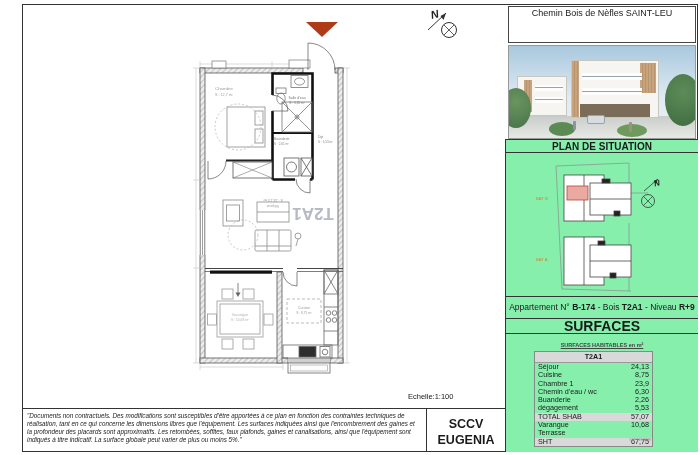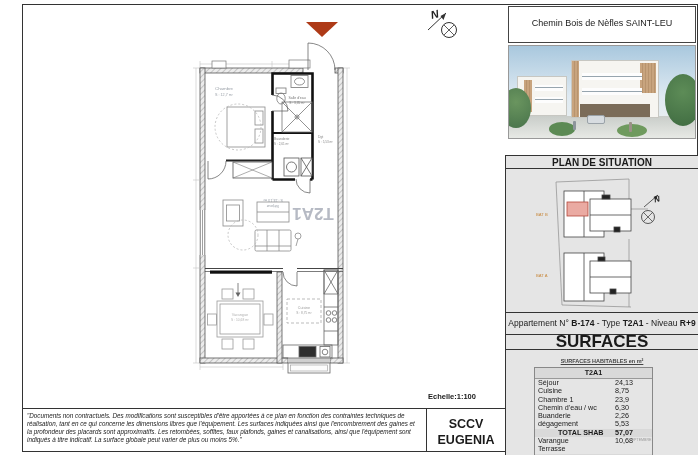--- a/index.html
+++ b/index.html
@@ -2,46 +2,46 @@
 <html><head>
 <meta charset="utf-8">
 <style>
   html,body{margin:0;padding:0;background:#fff;}
   body{width:700px;height:455px;position:relative;font-family:"Liberation Sans",sans-serif;color:#1a1a1a;overflow:hidden;}
   .abs{position:absolute;box-sizing:border-box;}
   .page-frame{left:22px;top:4px;width:676px;height:448px;border:1px solid #333;}
   
   .hdr-box{left:508px;top:6px;width:188px;height:37px;border:1px solid #444;text-align:center;}
   .hdr-title{font-size:19px;letter-spacing:.5px;margin-top:3px;}
-  .hdr-sub{font-size:9px;margin-top:11px;text-align:center;}
+  .hdr-sub{font-size:9px;margin-top:1px;text-align:center;}
   .photo-box{left:508px;top:45px;width:188px;height:94px;border:1px solid #999;overflow:hidden;background:linear-gradient(#a9c8de,#dfeaf2 55%,#eef1ef);}
   .bld{position:absolute;background:#f6f5f1;border:1px solid #c7c7c2;}
   .wood{position:absolute;background:repeating-linear-gradient(90deg,#c8a47e 0 2px,#b8946e 2px 3px);}
   .rail{position:absolute;background:repeating-linear-gradient(0deg,#fdfdfd 0 3px,#97a5ae 3px 4px);}
   .veg{position:absolute;border-radius:50%;}
   .ground{position:absolute;left:0;bottom:0;width:100%;height:22px;background:linear-gradient(#c9cdc9,#e7e9e5);}
-  .sec{left:505px;width:193px;border:1px solid #333;border-right:none;background:#e5e5e5;margin-top:16px;}
+  .sec{left:505px;width:193px;border:1px solid #333;border-right:none;background:#86efac;}
   .bar{font-weight:bold;text-align:center;}
   .sit-area{top:153px;height:143px;border-top:none;border-bottom:none;}
   .apt-line{top:296px;height:23px;font-size:8.5px;text-align:center;line-height:21px;white-space:nowrap;}
-  .surf-bar{top:319px;height:15px;font-size:17px;line-height:14px;border-top:none;}
+  .surf-bar{top:319px;height:15px;font-size:14px;line-height:14px;border-top:none;}
   .tbl-area{top:334px;height:118px;border-top:none;border-bottom:none;}
   .tbl-sub{position:absolute;left:16px;top:8px;width:160px;text-align:center;font-size:5.5px;color:#444;text-decoration:underline;font-weight:bold;}
   .s-table{position:absolute;left:28px;top:17px;width:117px;border:1px solid #888;font-size:7.2px;}
   .s-row{display:flex;height:8.3px;line-height:8.3px;}
   .s-row .lab{flex:1;padding-left:3px;white-space:nowrap;}
-  .s-row .val{width:34px;padding-right:3px;}
+  .s-row .val{width:34px;text-align:right;padding-right:3px;}
   .s-head{height:10px;line-height:10px;background:#d9d9d9;font-weight:bold;text-align:center;border-bottom:1px solid #999;}
-  .shade{background:#d9d9d9;font-weight:bold;padding-left:20px;}
+  .shade{background:#d9d9d9;font-weight:normal;}
   .stamp{left:628px;top:437px;font-size:4px;color:#999;transform:scale(.9);}
   
   .disc-box{left:22px;top:408px;width:405px;height:44px;border-top:1px solid #333;border-right:1px solid #333;padding:3px 8px 0 5px;}
   .disc-text{font-size:6.3px;font-style:italic;line-height:1.28;color:#222;}
   .sccv-box{left:427px;top:408px;width:78px;height:44px;border-top:1px solid #333;text-align:center;font-weight:bold;font-size:12.5px;line-height:1.3;padding-top:7px;}
-  .echelle{left:408px;top:392px;width:88px;text-align:center;font-weight:bold;font-size:7.5px;}
+  .echelle{left:408px;top:392px;width:88px;text-align:left;font-weight:normal;font-size:7.5px;}
   
   .red-tri{left:306px;top:22px;width:0;height:0;border-left:16px solid transparent;border-right:16px solid transparent;border-top:15px solid #ae3a17;}
   svg text{font-family:"Liberation Sans",sans-serif;}
 </style>
 </head>
 <body>
 
 <div class="abs page-frame"></div>
 
 <div class="abs red-tri"></div>
@@ -304,21 +304,21 @@
       <circle cx="142" cy="48" r="6.5" fill="none" stroke="#333" stroke-width=".8"></circle>
       <line x1="137.4" y1="43.4" x2="146.6" y2="52.6" stroke="#333" stroke-width=".7"></line>
       <line x1="146.6" y1="43.4" x2="137.4" y2="52.6" stroke="#333" stroke-width=".7"></line>
     </g>
   </svg>
 </div>
 
 <div class="abs sec apt-line">
   <span>Appartement N°</span>
   <b>B-174</b>
-  <span>- Type</span>
+  <span>- Bois</span>
   <b>T2A1</b>
   <span>- Niveau</span>
   <b>R+9</b>
 </div>
 
 <div class="abs sec bar surf-bar">SURFACES</div>
 
 <div class="abs sec tbl-area">
   <div class="tbl-sub">SURFACES HABITABLES en m²</div>
   <div class="s-table">

